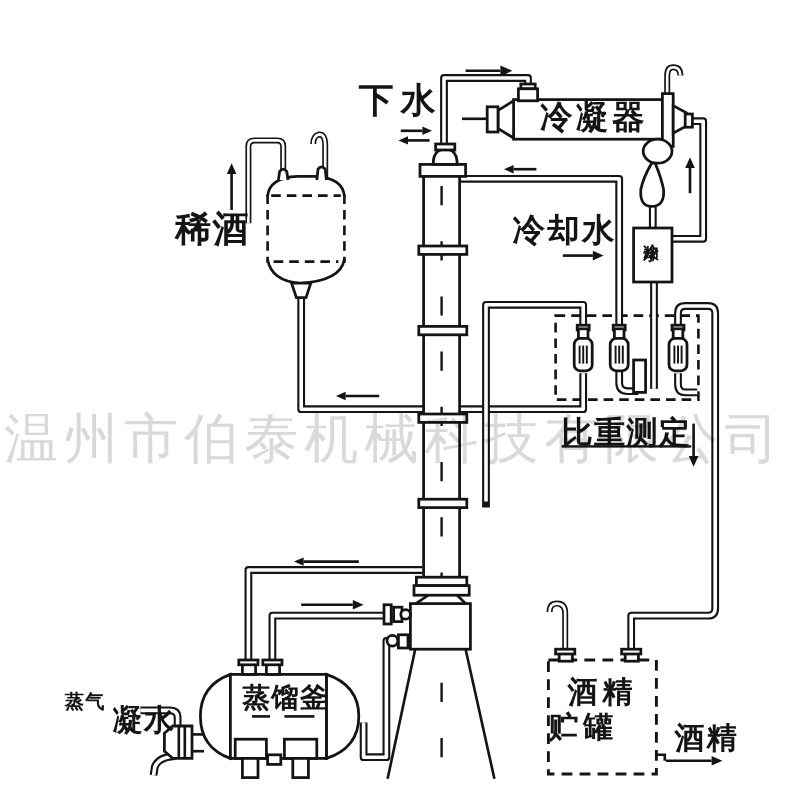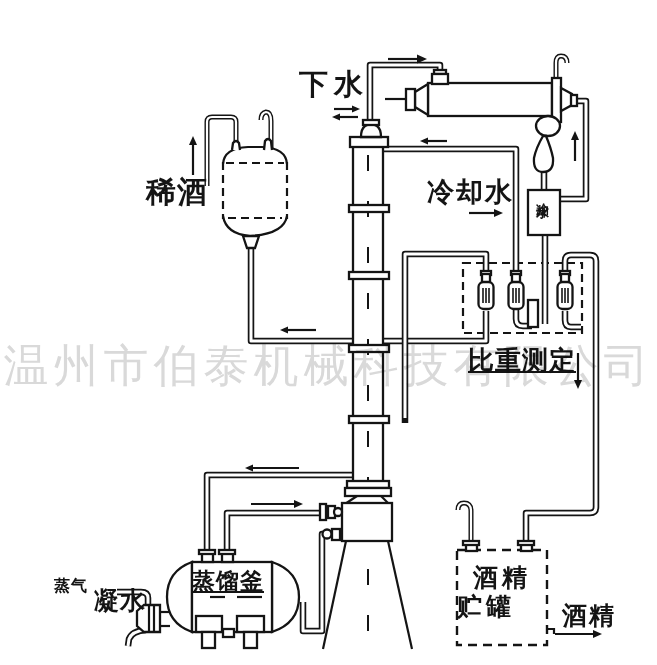--- a/index.html
+++ b/index.html
@@ -257,25 +257,26 @@
           <polygon class="ah" points="294,500 303,504 294,508"></polygon>
     </g>
     <g>
       <path class="ln" d="M555,634 L593,634"></path>
           <polygon class="ah" points="593,630 602,634 593,638"></polygon>
     </g>
   </g>
 </svg>
 
   <div class="lbl" style="left:299px;top:70px;font-size:29px;letter-spacing:6px;">下水</div>
+  <div class="lbl" style="left:450px;top:85px;font-size:27px;letter-spacing:3px;">冷凝器</div>
   <div class="lbl" style="left:427px;top:179px;font-size:27px;letter-spacing:2px;">冷却水</div>
   <div class="lbl vtext" style="left:536px;top:193px;font-size:13px;letter-spacing:1px;">冷却水</div>
   <div class="lbl" style="left:146px;top:177px;font-size:30px;letter-spacing:1px;">稀酒</div>
   <div class="lbl" style="left:468px;top:347px;font-size:26px;letter-spacing:1px;text-decoration:underline;">比重测定</div>
-  <div class="lbl" style="left:192px;top:570px;width:92px;font-size:23px;letter-spacing:1px;text-decoration:underline;">蒸馏釜</div>
+  <div class="lbl" style="left:192px;top:570px;width:92px;text-align:center;font-size:23px;letter-spacing:1px;">蒸馏釜</div>
   <div class="lbl" style="left:54px;top:578px;font-size:16px;letter-spacing:1px;">蒸气</div>
   <div class="lbl" style="left:54px;top:588px;font-size:25px;letter-spacing:1px;margin-left:40px;">凝水</div>
   <div class="lbl" style="left:457px;top:565px;width:90px;text-align:center;font-size:25px;letter-spacing:4px;">酒精</div>
   <div class="lbl" style="left:457px;top:594px;width:90px;text-align:left;font-size:25px;letter-spacing:4px;">贮罐</div>
   <div class="lbl" style="left:562px;top:603px;font-size:25px;letter-spacing:2px;">酒精</div>
 
   <div class="wm">温州市伯泰机械科技有限公司</div>
 </div>
 
 </body></html>

